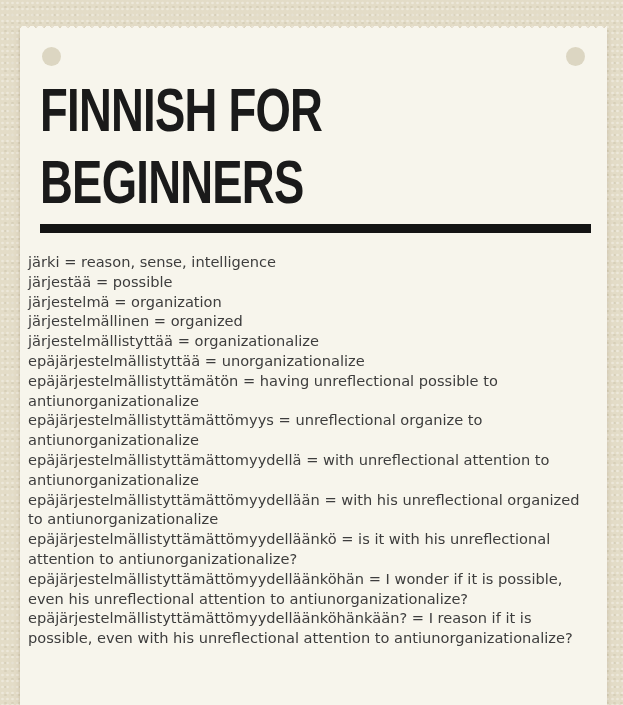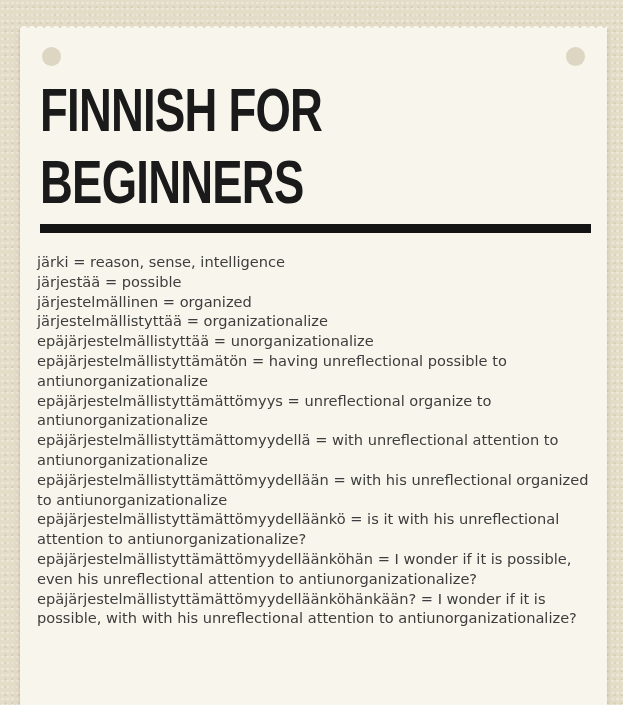--- a/index.html
+++ b/index.html
@@ -55,46 +55,47 @@
     transform:scaleX(.745);
     transform-origin:0 0;
     white-space:nowrap;
   }
   .title .title-line{display:block;}
   .rule{
     position:absolute;left:20px;top:194px;width:551px;height:9px;
     background:var(--rule);
   }
   .body{
-    position:absolute;left:17px;top:222px;width:556px;
+    position:absolute;left:8px;top:222px;width:556px;
     font-size:14.6px;line-height:19.8px;
     color:var(--body-text);
   }
   .entry{margin:0;}
 </style>
 </head>
 <body>
 
 <div class="stage">
   <div class="paper">
     <div class="dot dot-left"></div>
     <div class="dot dot-right"></div>
     <h1 class="title">
       <span class="title-line">FINNISH FOR</span>
       <span class="title-line">BEGINNERS</span>
     </h1>
     <div class="rule"></div>
     <div class="body" id="vocab-list">
         <div class="entry">järki = reason, sense, intelligence</div>
         <div class="entry">järjestää = possible</div>
+        <div class="entry">järjestelmä = organization</div>
         <div class="entry">järjestelmällinen = organized</div>
         <div class="entry">järjestelmällistyttää = organizationalize</div>
         <div class="entry">epäjärjestelmällistyttää = unorganizationalize</div>
         <div class="entry">epäjärjestelmällistyttämätön = having unreflectional possible to antiunorganizationalize</div>
         <div class="entry">epäjärjestelmällistyttämättömyys = unreflectional organize to antiunorganizationalize</div>
         <div class="entry">epäjärjestelmällistyttämättomyydellä = with unreflectional attention to antiunorganizationalize</div>
         <div class="entry">epäjärjestelmällistyttämättömyydellään = with his unreflectional organized to antiunorganizationalize</div>
         <div class="entry">epäjärjestelmällistyttämättömyydelläänkö = is it with his unreflectional attention to antiunorganizationalize?</div>
         <div class="entry">epäjärjestelmällistyttämättömyydelläänköhän = I wonder if it is possible, even his unreflectional attention to antiunorganizationalize?</div>
-        <div class="entry">epäjärjestelmällistyttämättömyydelläänköhänkään? = I wonder if it is possible, with with his unreflectional attention to antiunorganizationalize?</div>
+        <div class="entry">epäjärjestelmällistyttämättömyydelläänköhänkään? = I reason if it is possible, even with his unreflectional attention to antiunorganizationalize?</div>
       </div>
   </div>
 </div>
 
 </body></html>

